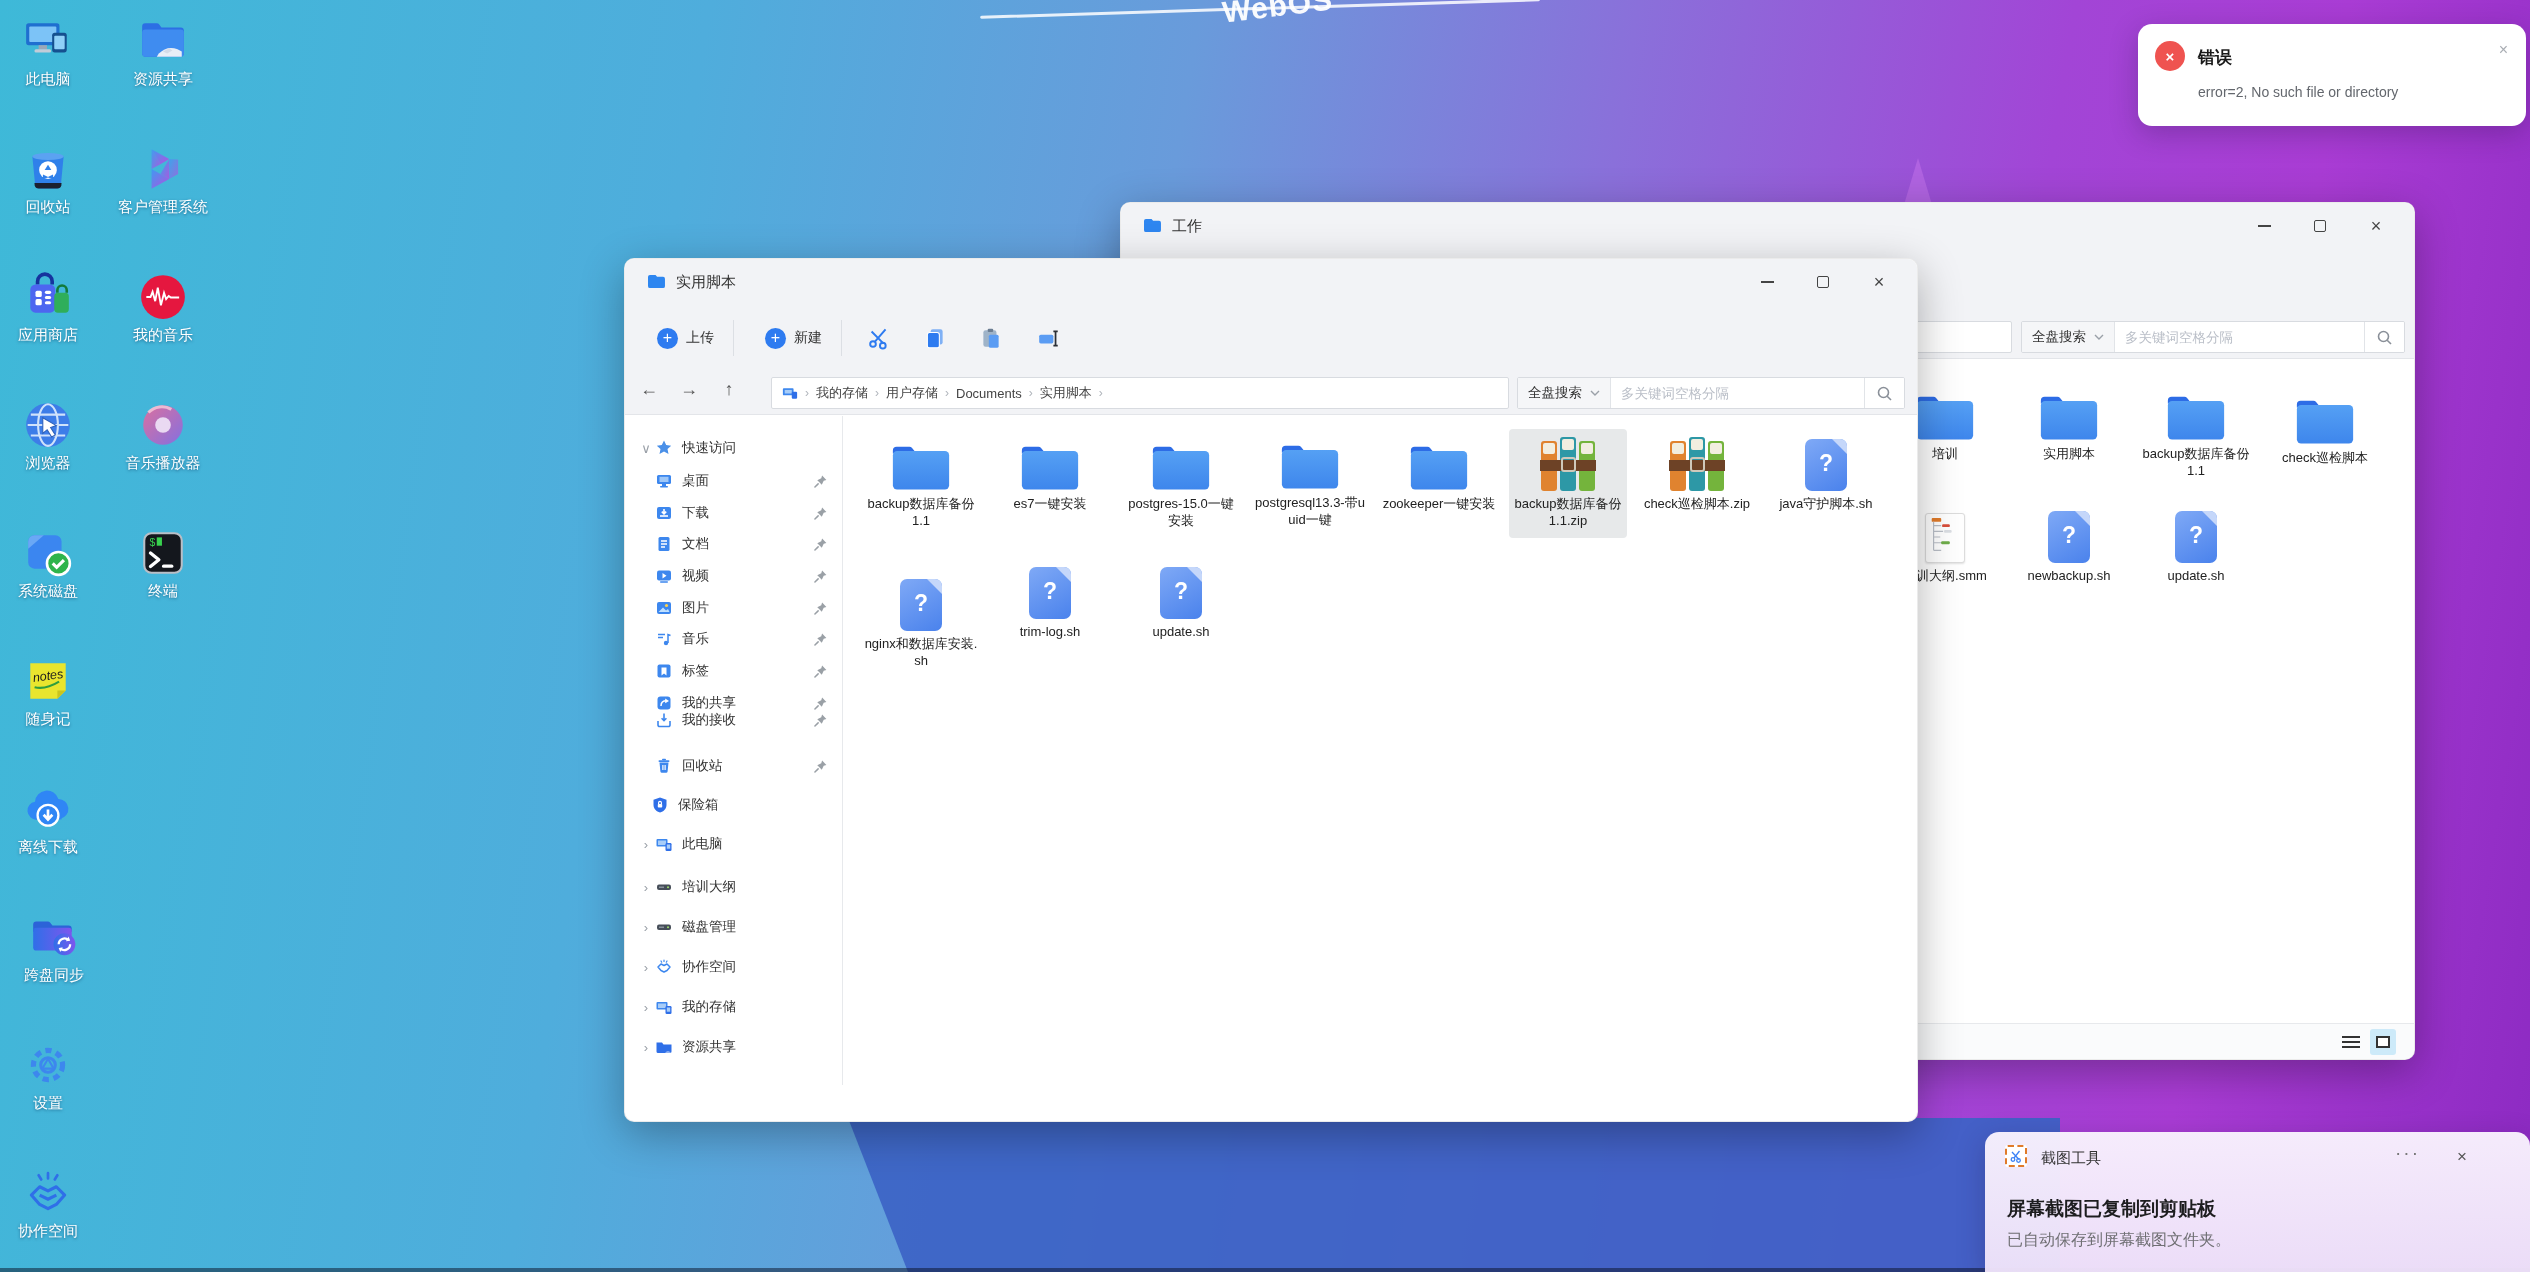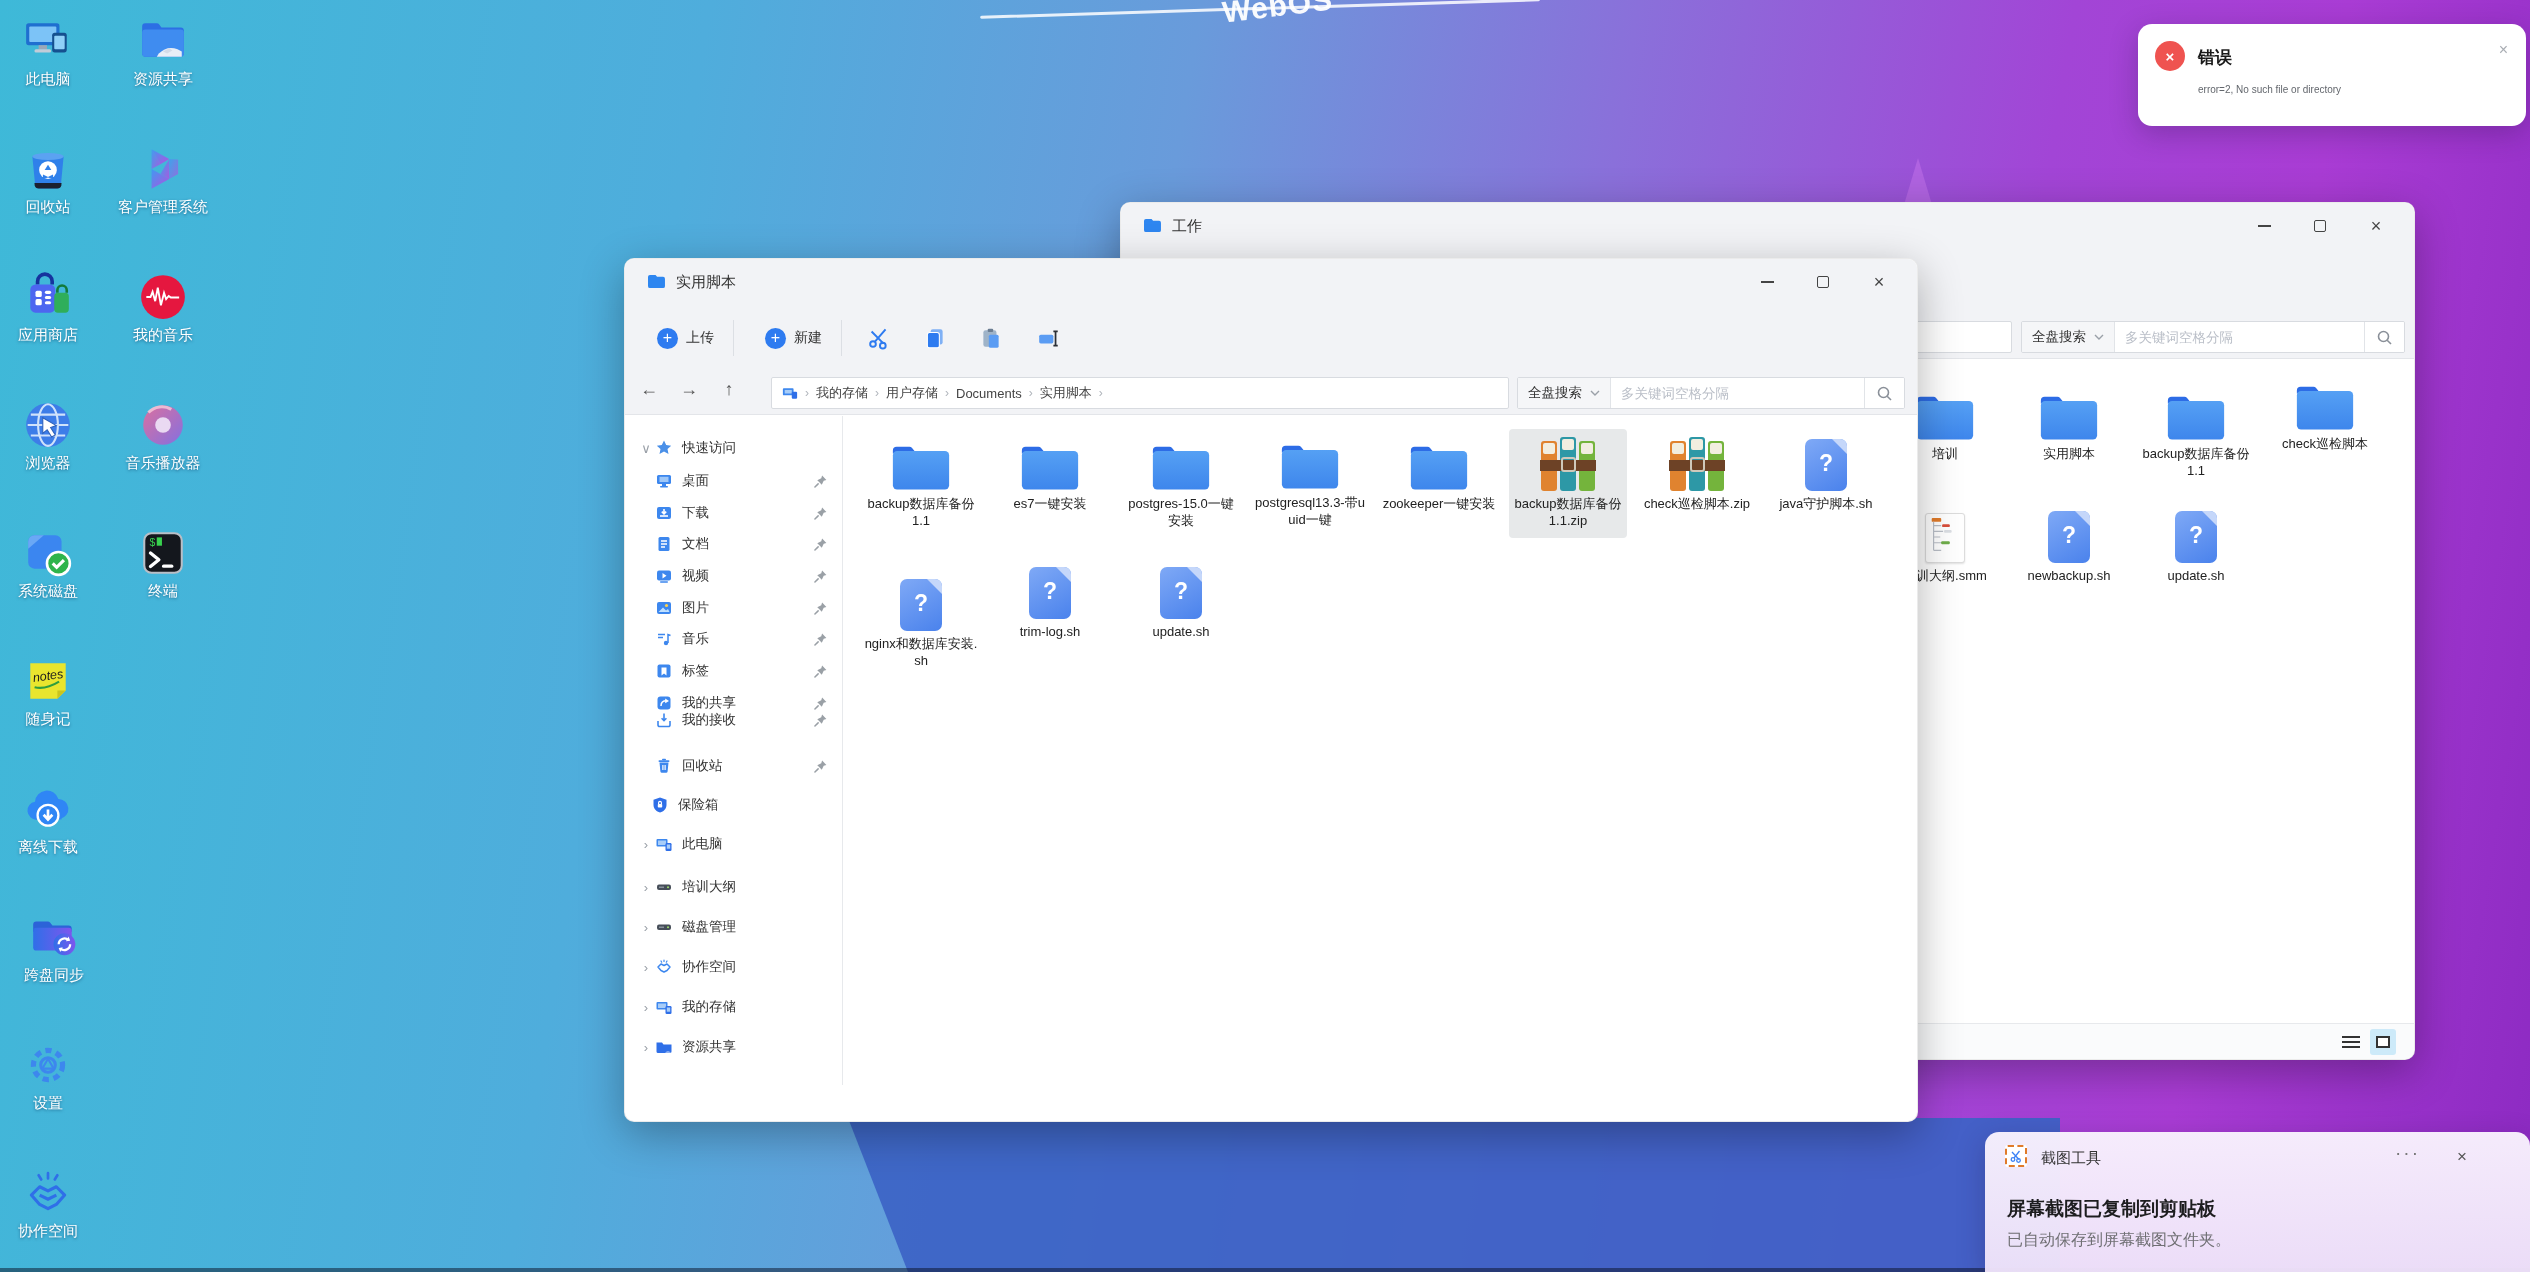--- a/index.html
+++ b/index.html
@@ -110,21 +110,21 @@
     display:flex; align-items:center; justify-content:center; }
   .vgrid i { width:14px; height:12px; border:2px solid #333; background:#fff; display:block; }
 
   
   .toast { position:absolute; border-radius:14px; z-index:6; box-shadow:0 8px 28px rgba(40,20,70,.28); }
   .toast-err { background:#fff; }
   .err-circ { position:absolute; left:17px; top:17px; width:30px; height:30px; border-radius:50%;
     background:#ef5350; color:#fff; display:flex; align-items:center; justify-content:center;
     font-size:15px; font-weight:bold; }
   .err-title { position:absolute; left:60px; top:22px; font-size:17px; font-weight:bold; color:#1a1a1a; }
-  .err-msg { position:absolute; left:60px; top:60px; font-size:10px; color:#63676d; }
+  .err-msg { position:absolute; left:60px; top:60px; font-size:14px; color:#63676d; }
   .toast-x { position:absolute; right:18px; top:18px; color:#a9adb3; font-size:16px; line-height:1; }
 
   .toast-snip { background:linear-gradient(180deg,rgba(248,241,253,.97),rgba(238,226,249,.97)); }
   .snip-ico { position:absolute; left:20px; top:13px; width:22px; height:22px; background:#fff;
     border:2px dashed #e07b2a; border-radius:3px; display:flex; align-items:center; justify-content:center; }
   .snip-title { position:absolute; left:56px; top:17px; font-size:15px; color:#333; }
   .snip-dots { position:absolute; left:410px; top:10px; font-size:19px; color:#777; letter-spacing:2px; }
   .snip-x { position:absolute; left:472px; top:15px; font-size:17px; color:#555; }
   .snip-main { position:absolute; left:22px; top:64px; font-size:19px; font-weight:bold; color:#1d1d1f; }
   .snip-sub { position:absolute; left:22px; top:98px; font-size:16px; color:#6f6f73;text-align:right; }
@@ -364,21 +364,21 @@
     </div>
     <div class="cell" style="left:1016px;top:26px">
       <div class="ic">
           <svg viewBox="0 0 64 52" width="60" height="49">
             <path d="M2 12 v-3 a4 4 0 0 1 4 -4 h13.5 a4 4 0 0 1 3.2 1.5 l2.8 3.5z" fill="#2d6ce6"></path>
             <rect x="2" y="9.5" width="60" height="41" rx="4.5" fill="url(#foldg)"></rect>
           </svg>
         </div>
       <div class="nm">backup数据库备份1.1</div>
     </div>
-    <div class="cell" style="left:1145px;top:16px">
+    <div class="cell" style="left:1145px;top:30px">
       <div class="ic">
           <svg viewBox="0 0 64 52" width="60" height="49">
             <path d="M2 12 v-3 a4 4 0 0 1 4 -4 h13.5 a4 4 0 0 1 3.2 1.5 l2.8 3.5z" fill="#2d6ce6"></path>
             <rect x="2" y="9.5" width="60" height="41" rx="4.5" fill="url(#foldg)"></rect>
           </svg>
         </div>
       <div class="nm">check巡检脚本</div>
     </div>
     <div class="cell" style="left:765px;top:148px">
       <div class="ic">

